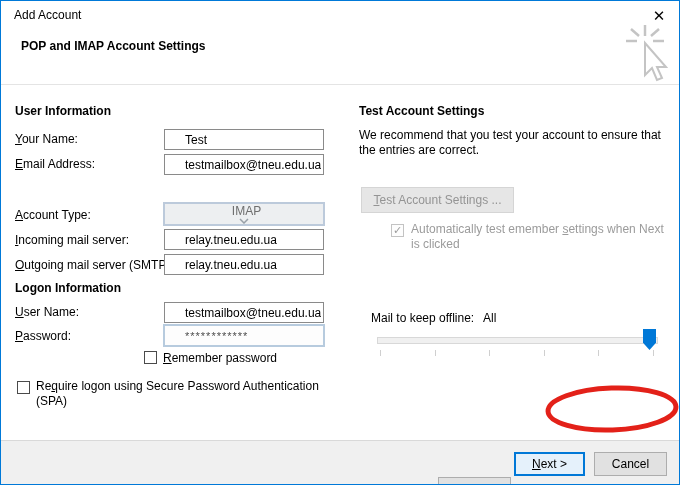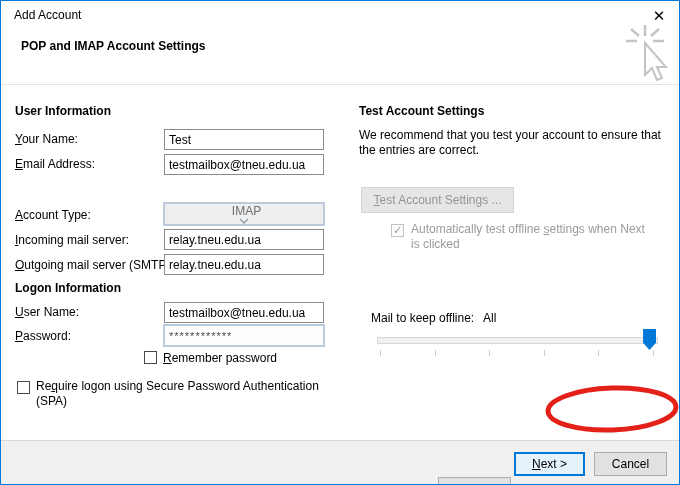--- a/index.html
+++ b/index.html
@@ -19,21 +19,21 @@
   .h-user{left:14px;top:103px;}
   .l-yourname{left:14px;top:131px;}
   .l-email{left:14px;top:156px;}
   .h-server{left:14px;top:181px;}
   .l-acct{left:14px;top:207px;}
   .l-in{left:14px;top:232px;}
   .l-out{left:14px;top:257px;}
   .h-logon{left:14px;top:280px;}
   .l-user{left:14px;top:304px;}
   .l-pass{left:14px;top:328px;}
-  .tin{position:absolute;height:21px;box-sizing:border-box;border:1px solid #8a8a8a;background:#fff;padding:0 2px 0 4px;font:12px "Liberation Sans",sans-serif;color:#000;}
+  .tin{position:absolute;height:21px;box-sizing:border-box;border:1px solid #8a8a8a;background:#fff;padding:0 2px 0 20px;font:12px "Liberation Sans",sans-serif;color:#000;}
   .i-yourname{left:163px;top:128px;width:160px;}
   .i-email{left:163px;top:153px;width:160px;}
   .i-in{left:163px;top:228px;width:160px;}
   .i-out{left:163px;top:253px;width:160px;}
   .i-user{left:163px;top:301px;width:160px;}
   .i-pass{left:162px;top:323px;width:162px;height:23px;border:2px solid #b7cbde;background:#fdfdfd;color:#4d4d4d;letter-spacing:1px;font-size:11px;}
   .dd{left:162px;top:201px;width:162px;height:24px;box-sizing:border-box;border:2px solid #bccadb;background:#edeff1;display:flex;align-items:center;color:#6e6e6e;cursor:default;flex-direction:column;}
   .dd-text{flex:1;padding-left:5px;}
   .dd-arrow{width:22px;display:flex;align-items:center;justify-content:center;}
   .cb{position:absolute;width:13px;height:13px;box-sizing:border-box;border:1px solid #4a4a4a;background:#fff;cursor:default;}
@@ -130,21 +130,21 @@
   <div class="abs p-test">We recommend that you test your account to ensure that
 the entries are correct.</div>
 
   <div class="btn btn-test">
       <span><span></span><span class="u">T</span><span>est Account Settings ...</span></span>
     </div>
 
   <div class="cb cb-auto">
     <span>✓</span>
   </div>
-  <div class="abs lbl-auto"><span>Automatically test offline </span><span class="u">s</span><span>ettings when Next
+  <div class="abs lbl-auto"><span>Automatically test emember </span><span class="u">s</span><span>ettings when Next
 is clicked</span></div>
 
   <div class="abs lbl-offline">Mail to keep offline:</div>
   <div class="abs val-offline">All</div>
 
   <div class="abs track"></div>
   <div class="abs thumb"></div>
   <div class="tick" style="left:379px;"></div>
   <div class="tick" style="left:434px;"></div>
   <div class="tick" style="left:488px;"></div>

